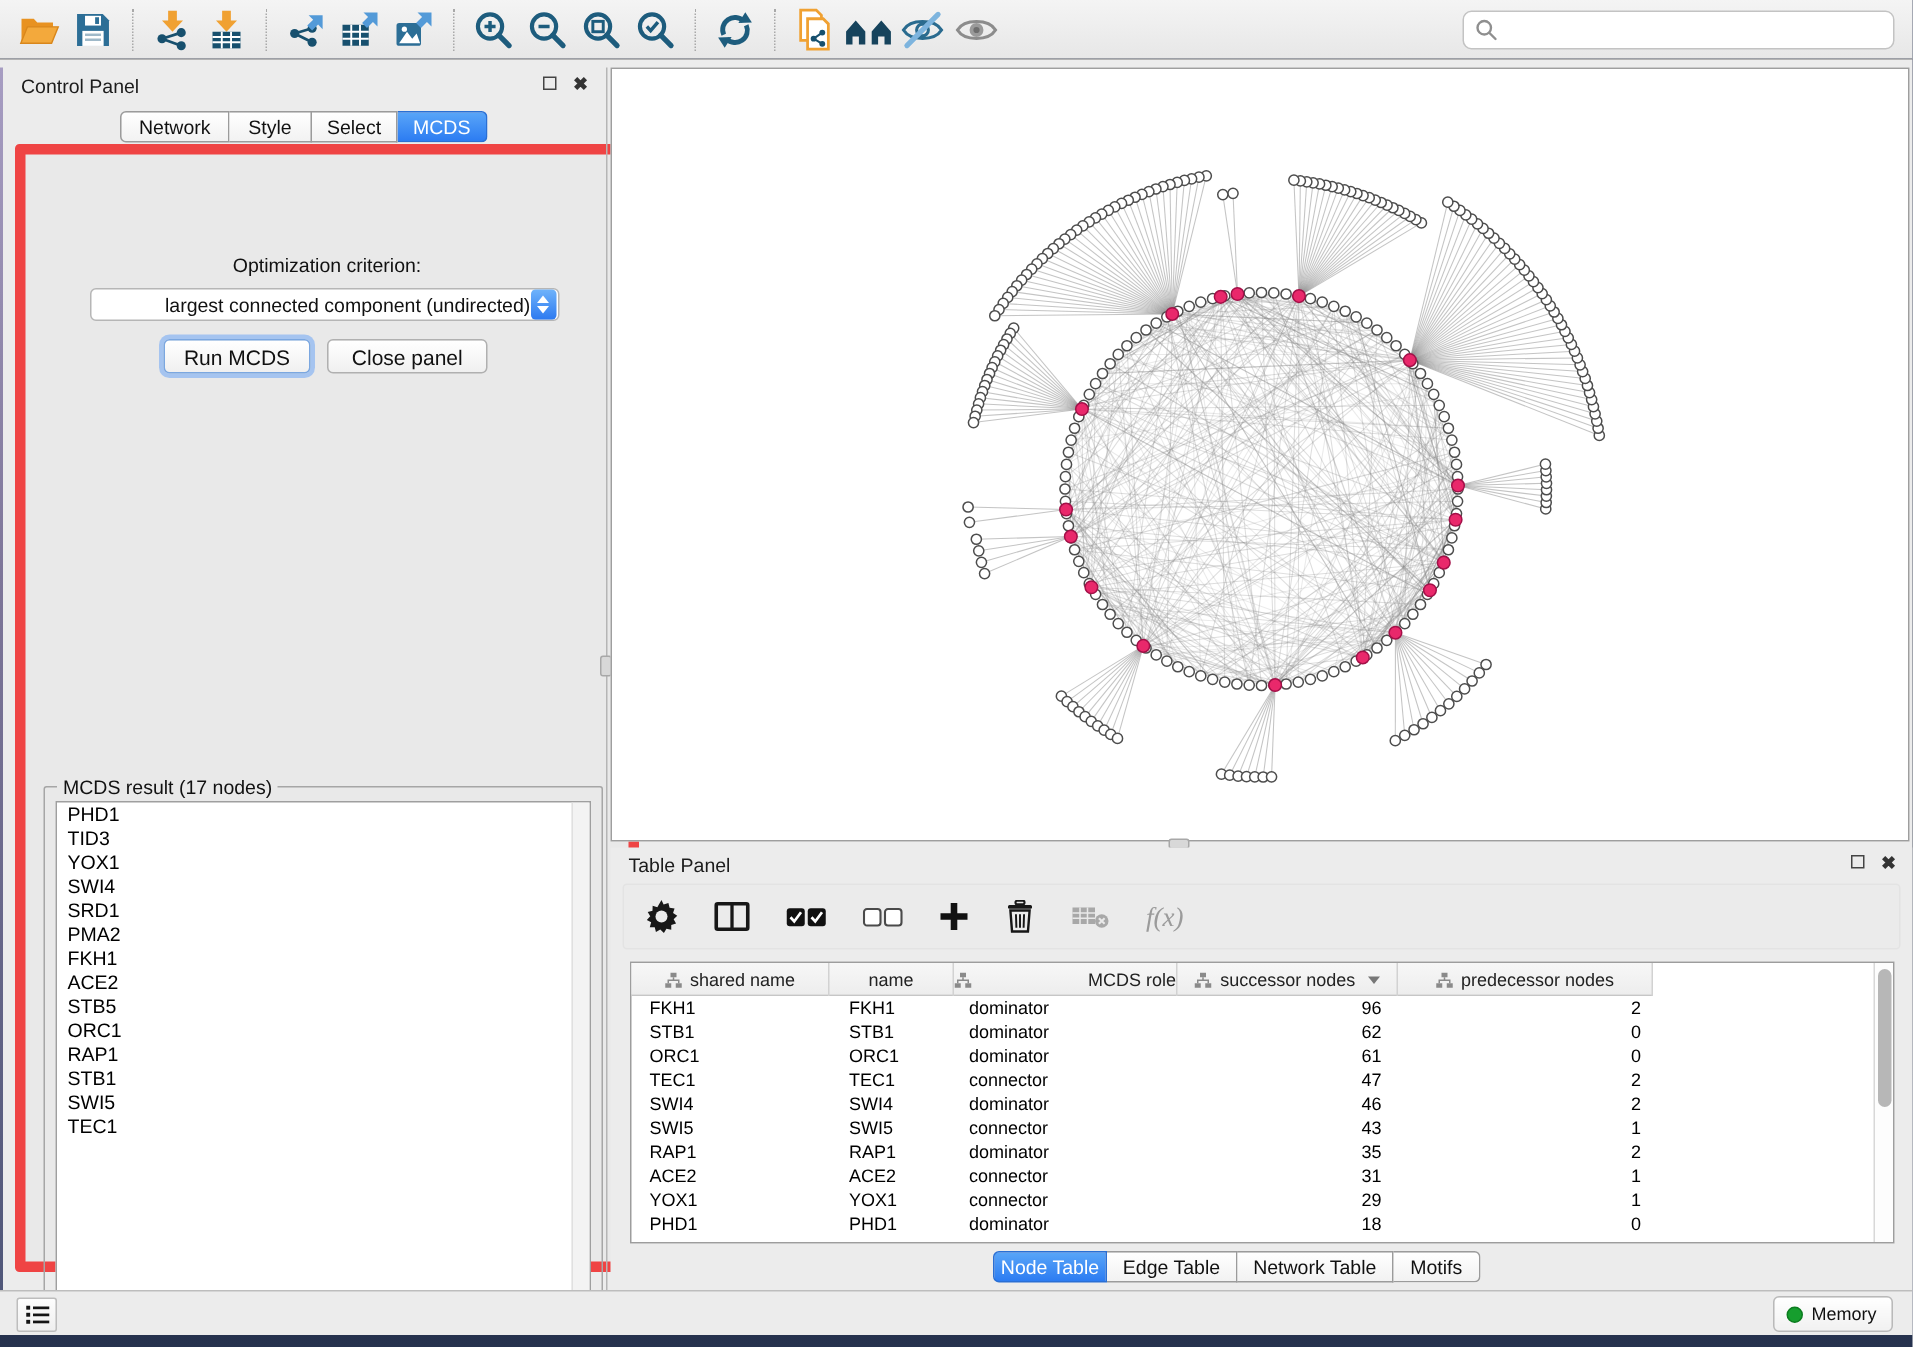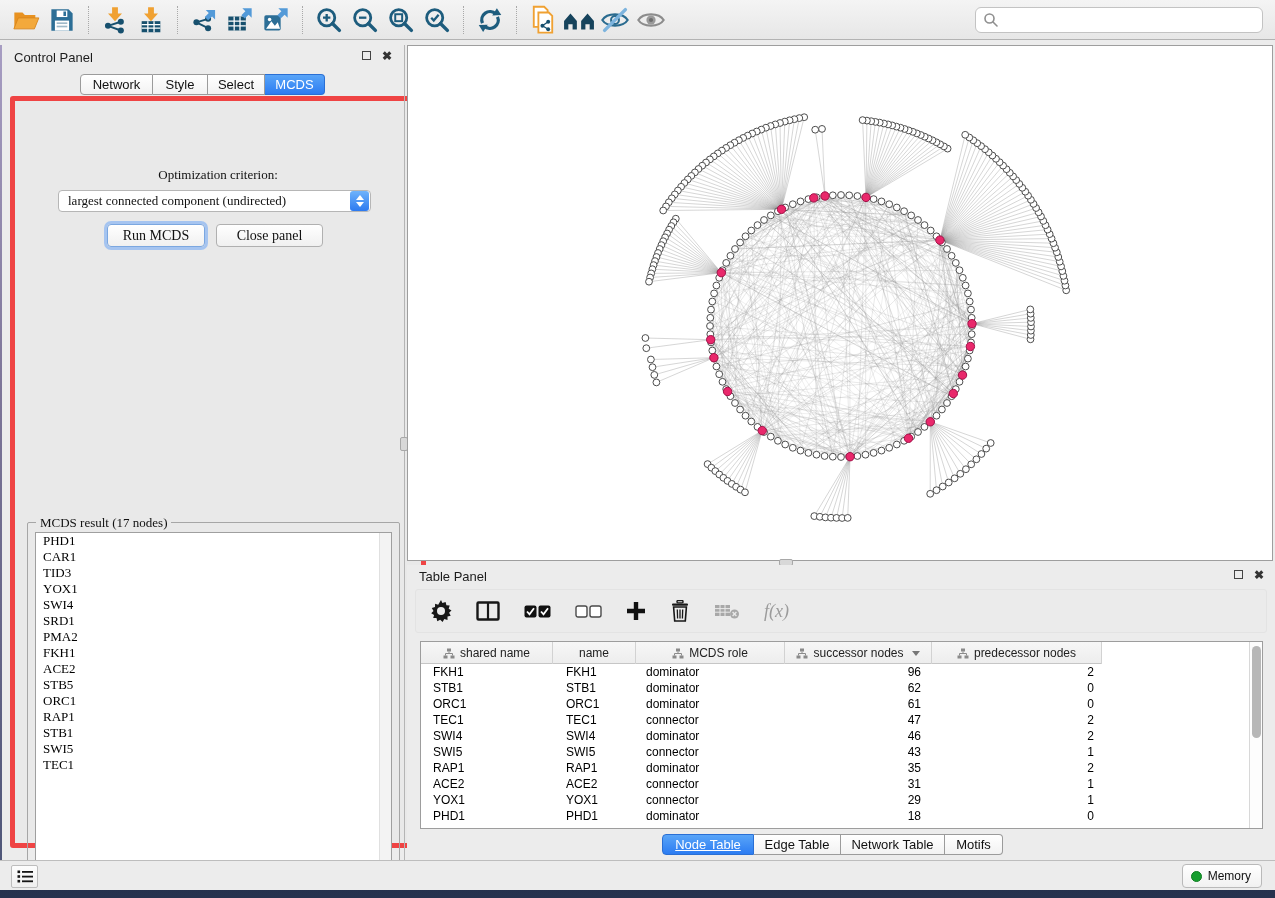--- a/index.html
+++ b/index.html
@@ -32,24 +32,24 @@
 
   .segbar { position:absolute; display:flex; }
   .seg-tab { height:21px; background:linear-gradient(180deg,#ffffff,#f2f2f2); border:1px solid #9b9b9b; border-left:none;
     font-size:13px; color:#111; display:flex; align-items:center; justify-content:center; cursor:pointer; }
   .seg-tab:first-child { border-left:1px solid #9b9b9b; border-radius:4px 0 0 4px; }
   .seg-tab:last-child { border-radius:0 4px 4px 0; }
   .seg-tab.active { background:linear-gradient(180deg,#59a5f8,#2c7cf2); color:#fff; border-color:#2a6fd4; }
 
   .cp-tabs { left:78px; top:29px; }
   .subpanel { position:absolute; left:8px; top:51px; width:416px; height:752px; background:#e9e9e9;
-    border:5px solid #ef4444; border-radius:3px;font-family:Liberation Serif, serif; }
+    border:7px solid #ef4444; border-radius:3px; }
   .opt-label { position:absolute; left:0; top:66px; width:100%; text-align:center; font-size:13px; color:#111; }
   .selectbox { position:absolute; left:43px; top:89px; width:313px; height:22px; background:#fff;
-    border:1px solid #b6b6b6; border-radius:4px; display:flex; align-items:center; cursor:pointer; }
+    border:1px solid #b6b6b6; border-radius:4px; display:flex; align-items:center; cursor:pointer;padding-left:40px; }
   .selectbox .sel-text { flex:1; font-size:13px; color:#111; padding-left:9px; white-space:nowrap; }
   .sel-stepper { width:19px; height:20px; margin-right:1px; border-radius:3px;
     background:linear-gradient(180deg,#6fb3fb,#2d7af0); display:flex; flex-direction:column; align-items:center; justify-content:center; gap:2px; }
   .car-up { width:0; height:0; border-left:4px solid transparent; border-right:4px solid transparent; border-bottom:5px solid #fff; }
   .car-dn { width:0; height:0; border-left:4px solid transparent; border-right:4px solid transparent; border-top:5px solid #fff; }
   .btn { position:absolute; height:23px; background:linear-gradient(180deg,#ffffff,#f0f0f0); border:1px solid #b0b0b0;
     border-radius:4px; font-size:14px; color:#111; display:flex; align-items:center; justify-content:center; cursor:pointer; }
   .btn.focusring { border-color:#7ba7e0; box-shadow:0 0 0 3px rgba(110,165,245,.55); }
   .run-btn { left:92px; top:123px; width:98px; }
   .closep-btn { left:201px; top:123px; width:107px; }
@@ -272,21 +272,20 @@
             <span class="car-up"></span>
             <span class="car-dn"></span>
           </span>
       </div>
       <div class="btn focusring run-btn">Run MCDS</div>
       <div class="btn closep-btn">Close panel</div>
       <div class="groupbox">
         <div class="groupbox-legend">MCDS result (17 nodes)</div>
         <div class="mcds-list" id="mcds-list">
             <div class="mcds-item">PHD1</div>
-            <div class="mcds-item">CAR1</div>
             <div class="mcds-item">TID3</div>
             <div class="mcds-item">YOX1</div>
             <div class="mcds-item">SWI4</div>
             <div class="mcds-item">SRD1</div>
             <div class="mcds-item">PMA2</div>
             <div class="mcds-item">FKH1</div>
             <div class="mcds-item">ACE2</div>
             <div class="mcds-item">STB5</div>
             <div class="mcds-item">ORC1</div>
             <div class="mcds-item">RAP1</div>
@@ -1261,21 +1260,21 @@
                 <path d="M6,3.5 v2 M2.5,7.5 v-2 h7 v2" stroke="#8a8a8a" fill="none" stroke-width="1"></path>
                 <rect x="0.5" y="7.5" width="4" height="3" fill="#8a8a8a"></rect>
                 <rect x="7.5" y="7.5" width="4" height="3" fill="#8a8a8a"></rect>
               </svg>
             </span>
             <span>shared name</span>
           </div>
           <div class="th" style="width: 83px;">
             <span>name</span>
           </div>
-          <div class="th" style="width: 149px;">
+          <div class="th" style="width: 149px; justify-content: space-between;">
             <span style="display: flex;">
               <svg width="12" height="11" viewBox="0 0 12 11">
                 <rect x="4" y="0.5" width="4" height="3" fill="#8a8a8a"></rect>
                 <path d="M6,3.5 v2 M2.5,7.5 v-2 h7 v2" stroke="#8a8a8a" fill="none" stroke-width="1"></path>
                 <rect x="0.5" y="7.5" width="4" height="3" fill="#8a8a8a"></rect>
                 <rect x="7.5" y="7.5" width="4" height="3" fill="#8a8a8a"></rect>
               </svg>
             </span>
             <span>MCDS role</span>
           </div>
@@ -1374,21 +1373,21 @@
             <div class="td num" style="width: 147px; padding-right: 11px;">18</div>
             <div class="td num" style="width: 170px; padding-right: 8px;">0</div>
           </div>
         </div>
       <div class="vscroll">
           <div class="vthumb"></div>
         </div>
     </div>
 
     <div class="segbar tp-tabs" id="tp-tabs">
-        <div class="seg-tab active" style="width: 92px; text-decoration: underline;">Node Table</div>
+        <div class="seg-tab active" style="width: 76px;">Node Table</div>
         <div class="seg-tab" style="width: 87px;">Edge Table</div>
         <div class="seg-tab" style="width: 104px;">Network Table</div>
         <div class="seg-tab" style="width: 58px;">Motifs</div>
       </div>
   </div>
 
   <div class="statusbar">
     <div class="menu-btn">
       <svg width="16" height="13" viewBox="0 0 16 13">
           <rect x="0.5" y="0.5" width="2.6" height="2.6" fill="#151515"></rect>

